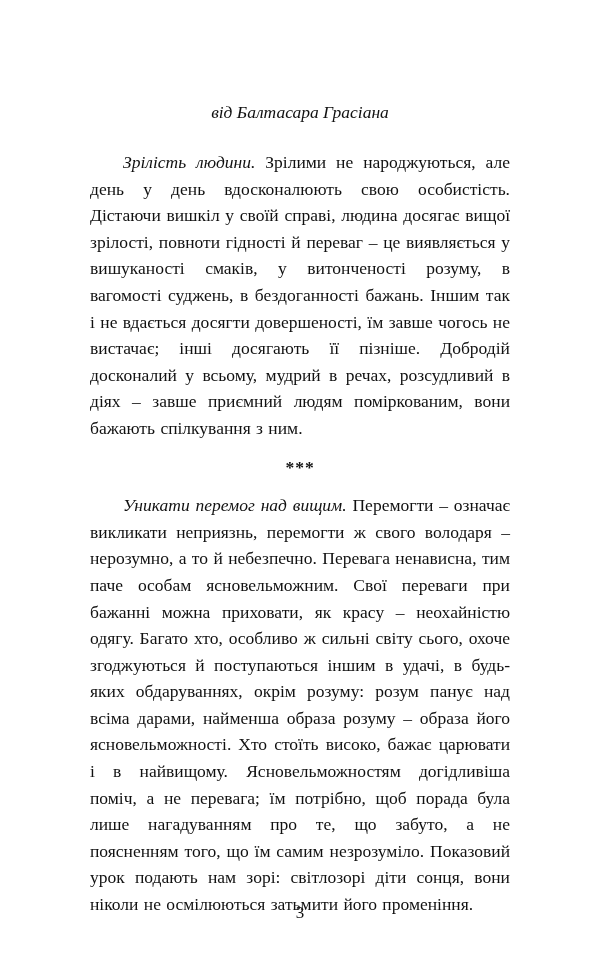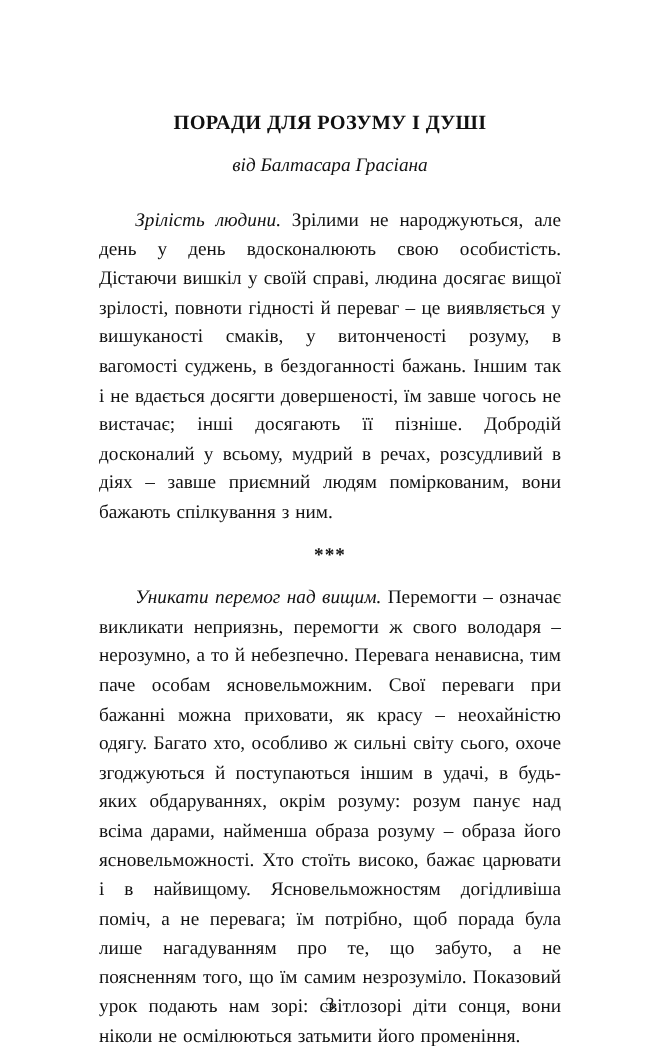--- a/index.html
+++ b/index.html
@@ -64,21 +64,20 @@
     width: 600px;
     text-align: center;
     font-size: 17px;
   }
 </style>
 </head>
 <body>
 
 <div class="page">
 
-  <h1 class="book-title">ПОРАДИ ДЛЯ РОЗУМУ І ДУШІ</h1>
 
   <div class="book-author">від Балтасара Грасіана</div>
 
   <p class="para"><span class="lead">Зрілість людини.</span><span> Зрілими не народжуються, але день у день вдосконалюють свою особистість. Дістаючи вишкіл у своїй справі, людина досягає вищої зрілості, повноти гідності й  переваг – це виявляється у вишуканості смаків, у витонченості розуму, в вагомості суджень, в бездоганності бажань. Іншим так і не вдається досягти довершеності, їм завше чогось не вистачає; інші досягають її пізніше. Добродій досконалий у всьому, мудрий в речах, розсудливий в діях – завше приємний людям поміркованим, вони бажають спілкування з ним.</span></p>
 
   <div class="separator">***</div>
 
   <p class="para"><span class="lead">Уникати перемог над вищим.</span><span> Перемогти – означає викликати неприязнь, перемогти ж свого володаря – нерозумно, а то й небезпечно. Перевага ненависна, тим паче особам ясновельможним. Свої переваги при бажанні можна приховати, як красу – неохайністю одягу. Багато хто, особливо ж сильні світу сього, охоче згоджуються й поступаються іншим в удачі, в будь-яких обдаруваннях, окрім розуму: розум панує над всіма дарами, найменша образа розуму – образа його ясновельможності.  Хто стоїть високо, бажає царювати і в найвищому. Ясновельможностям догідливіша поміч, а не перевага; їм потрібно, щоб порада була лише нагадуванням про те, що забуто, а не поясненням того, що їм самим незрозуміло. Показовий урок подають нам зорі: світлозорі діти сонця, вони ніколи не осмілюються затьмити його променіння.</span></p>
 
 </div>

